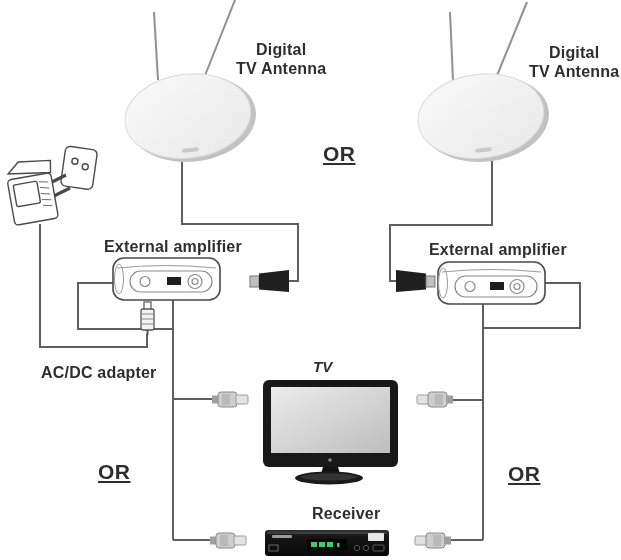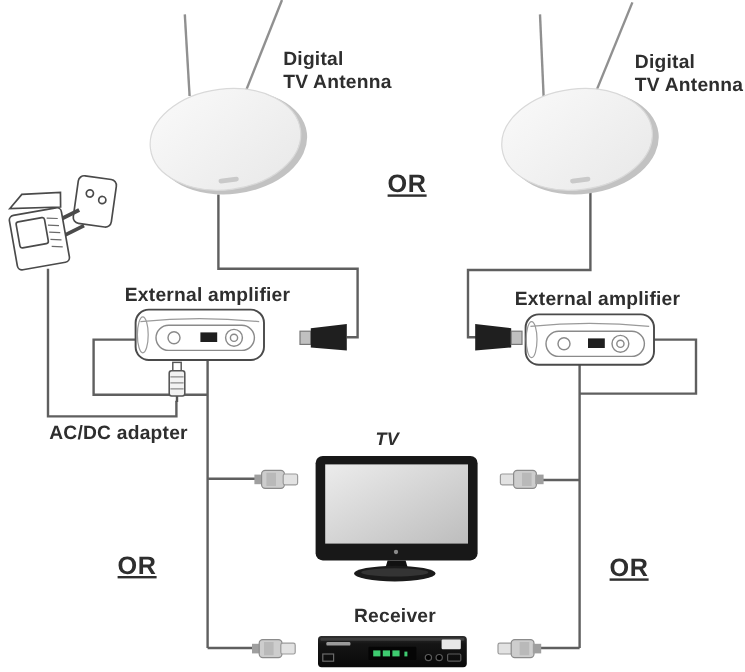--- a/index.html
+++ b/index.html
@@ -3,21 +3,21 @@
 <meta charset="utf-8">
 <style>
   html,body{margin:0;padding:0;background:#ffffff;}
   #stage{
     position:relative;width:621px;height:560px;background:#ffffff;overflow:hidden;
     font-family:"Liberation Sans",sans-serif;
   }
   #art{position:absolute;left:0;top:0;}
   .lbl{
     position:absolute;color:#2e2e2e;font-weight:600;font-size:16px;
-    line-height:19px;white-space:nowrap;letter-spacing:.2px;
+    line-height:19px;white-space:nowrap;letter-spacing:.2px;text-align:center;
   }
   .or{font-size:21px;letter-spacing:.5px;text-decoration:underline;}
 </style>
 </head>
 <body>
 
 <div id="stage">
 
   <svg id="art" width="621" height="560" viewBox="0 0 621 560">
     <defs>
@@ -194,22 +194,22 @@
     <div>TV Antenna</div>
   </div>
 
   <div class="lbl or" style="left:323px;top:144px;">OR</div>
 
 
   <div class="lbl" style="left:104px;top:237px;">External amplifier</div>
 
   <div class="lbl" style="left:429px;top:240px;">External amplifier</div>
 
-  <div class="lbl" style="left:41px;top:352px;">AC/DC adapter</div>
+  <div class="lbl" style="left:41px;top:363px;">AC/DC adapter</div>
 
   <div class="lbl" style="left:313px;top:357px;font-size:15px;font-style:italic;">TV</div>
 
   <div class="lbl or" style="left:98px;top:462px;">OR</div>
 
   <div class="lbl or" style="left:508px;top:464px;">OR</div>
 
-  <div class="lbl" style="left:295px;top:504px;">Receiver</div>
+  <div class="lbl" style="left:312px;top:504px;">Receiver</div>
 </div>
 
 </body></html>

